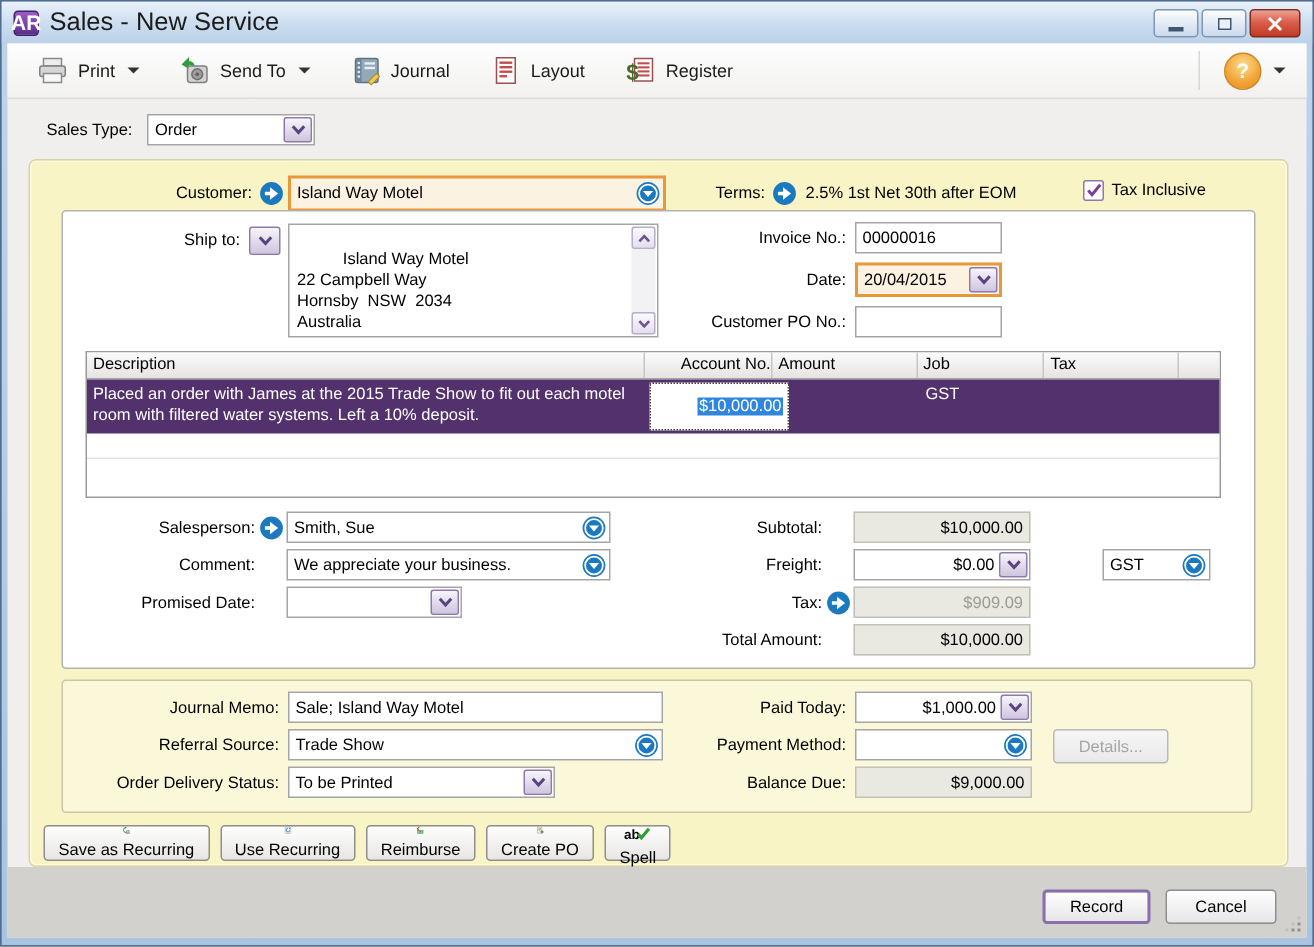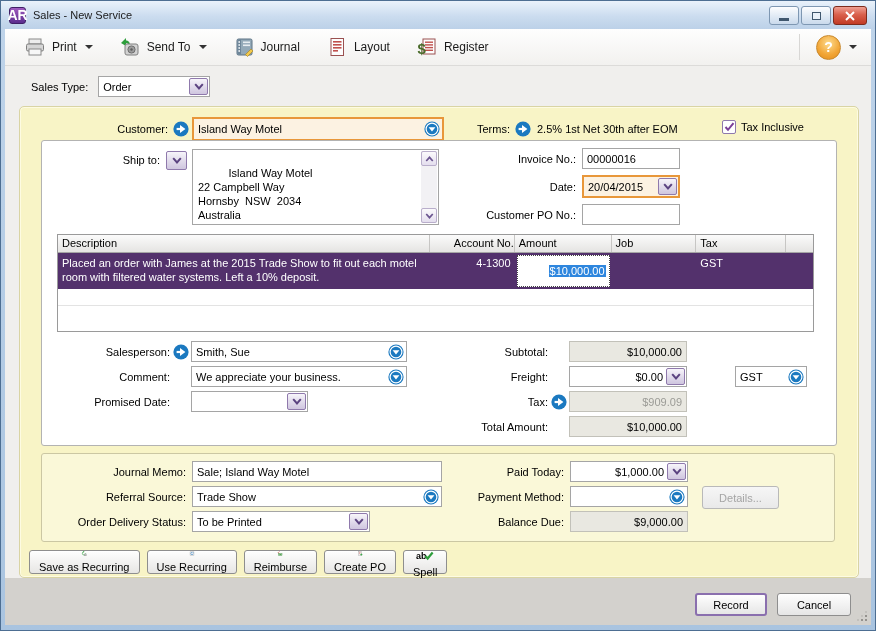--- a/index.html
+++ b/index.html
@@ -4,21 +4,21 @@
 <style>
   * { margin:0; padding:0; box-sizing:border-box; }
   html,body { width:876px; height:631px; font-family:"Liberation Sans","DejaVu Sans",sans-serif; background:#888; }
   .window { position:relative; width:876px; height:631px; border:1px solid #4D6E92; background:linear-gradient(#BFD4EA,#A9C4E0); overflow:hidden; }
 
   
   .titlebar { position:absolute; top:0; left:0; right:0; height:28px;
     background:linear-gradient(#EAF2FB,#CBDCEF 55%,#BCD1E8); display:flex; align-items:center; padding-left:8px; }
   .app-badge { width:17px; height:17px; border-radius:3px; background:linear-gradient(#A05BC0,#5B2D8E);
     color:#fff; font-size:14px; font-weight:bold; display:flex; align-items:center; justify-content:center; border:1px solid #3F1F66; }
-  .title-text { margin-left:7px; font-size:11px; color:#1B1B1B; }
+  .title-text { margin-left:7px; font-size:17px; color:#1B1B1B; }
   .win-controls { position:absolute; top:5px; right:8px; display:flex; gap:2px; }
   .wbtn { width:30px; height:19px; border:1px solid #7E97B2; border-radius:3px;
     background:linear-gradient(#FDFDFE,#E5EDF6 45%,#CADAEC); display:flex; align-items:center; justify-content:center; }
   .wbtn.close { width:34px; background:linear-gradient(#EFA093,#D9604C 45%,#C23A24); border-color:#7E2B1C; }
   .min-glyph { width:10px; height:3px; background:#40576E; margin-top:8px; }
   .restore-glyph { width:9px; height:8px; border:1.5px solid #40576E; background:#EAF1F9; }
 
   
   .window-body { position:absolute; left:4px; right:4px; top:28px; bottom:5px; background:#F0EFED; }
   .toolbar { position:absolute; top:0; left:0; right:0; height:37px;
@@ -65,21 +65,21 @@
 
   
   .white-panel { position:absolute; top:33px; left:21px; width:796px; height:306px; background:#fff; border:1px solid #B3B3B2; border-radius:3px; }
   .shipto-label { position:absolute; left:58px; top:13px; width:60px; }
   .shipto-btn { position:absolute; left:124px; top:10px; width:21px; height:19px; }
   .shipto-box { position:absolute; left:150px; top:8px; width:247px; height:76px; border:1px solid #A5A5A5; background:#fff;
     font-size:11px; line-height:14px; padding:2px 20px 2px 5px; white-space:pre-wrap; }
   .vscroll { position:absolute; right:1px; top:1px; bottom:1px; width:16px; background:#F2F1F4; display:flex; flex-direction:column; justify-content:space-between; }
   .vs-btn { height:15px; border:1px solid #B9AECB; border-radius:2px; background:linear-gradient(#FBFAFC,#E4DEEE); display:flex; align-items:center; justify-content:center; }
 
-  .invoice-rows { position:absolute; left:312px; top:7px; width:340px; display:flex; flex-direction:column; gap:6px; }
+  .invoice-rows { position:absolute; left:300px; top:7px; width:340px; display:flex; flex-direction:column; gap:6px; }
   .inv-row { display:flex; align-items:center; }
   .inv-row .lbl { flex:0 0 222px; }
   .inv-row .ctrl { margin-left:6px; width:98px; }
   .date-fld { height:23px; padding-right:1px; }
 
   
   .items-table { position:absolute; left:15px; top:93px; width:757px; border:1px solid #9A9A9A; background:#fff; font-size:11px; }
   .thead { display:flex; height:18px; background:linear-gradient(#FBFBFB,#E5E4E2); border-bottom:1px solid #A5A5A5; }
   .th { padding:2px 0 0 4px; border-right:1px solid #C7C6C4; color:#000; overflow:hidden; white-space:nowrap; }
   .trow { display:flex; height:36px; background:#53316C; color:#fff; }
@@ -331,21 +331,20 @@
           <div class="thead">
             <div class="th c-desc">Description</div>
             <div class="th c-acct">Account No.</div>
             <div class="th c-amt">Amount</div>
             <div class="th c-job">Job</div>
             <div class="th c-tax">Tax</div>
             <div class="th c-end"></div>
           </div>
           <div class="trow">
             <div class="td c-desc">Placed an order with James at the 2015 Trade Show to fit out each motel room with filtered water systems. Left a 10% deposit.</div>
-            <div class="td c-acct">4-1300</div>
             <div class="c-amt">
               <div class="amt-edit">
                 <span class="sel-text">$10,000.00</span>
               </div>
             </div>
             <div class="td c-job"></div>
             <div class="td c-tax">GST</div>
             <div class="td c-end"></div>
           </div>
           <div class="empty-row"></div>

